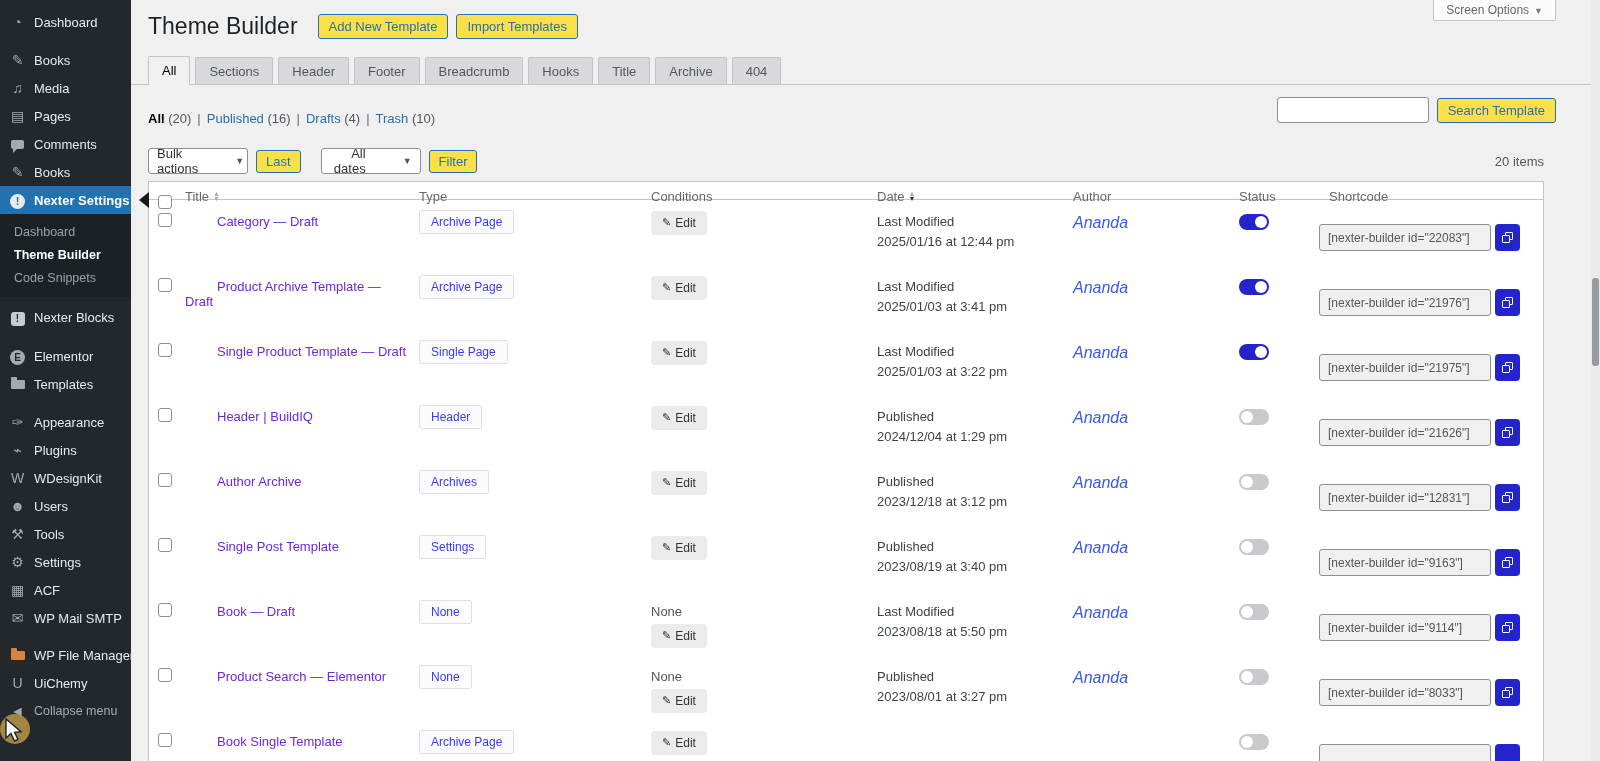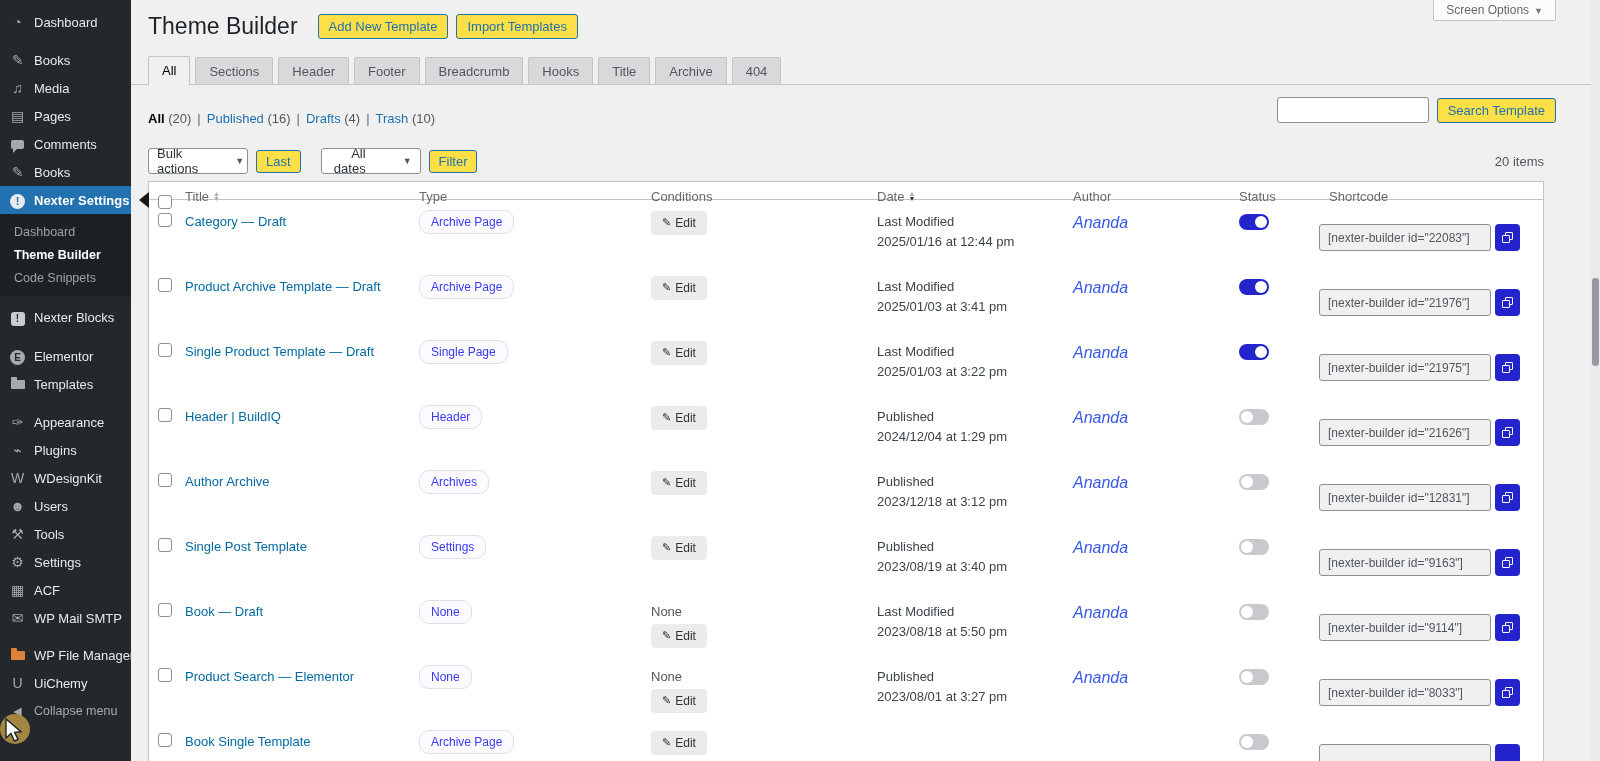--- a/index.html
+++ b/index.html
@@ -73,22 +73,22 @@
   .th { font-size:13px; color:#646970; padding:7px 0 0 10px; display:flex; align-items:flex-start; gap:4px; }
   .th.status-h { padding-left:20px; }
   .sorts { display:inline-flex; flex-direction:column; line-height:5px; font-size:7px; margin-top:2px; }
   .sorts .up, .sorts .dn { color:#a7aaad; }
   .sorts.desc .dn { color:#2c3338; }
   .trow { height:65px; }
   .cell { padding:14px 0 0 10px; font-size:13px; color:#3c434a; }
   .cb { width:14px; height:14px; border:1px solid #8c8f94; border-radius:3px; background:#fff;
     display:inline-block; cursor:pointer; }
   .cell-cb { padding-left:9px; padding-top:13px; }
-  .row-title { color:#0369a1; text-decoration:none; cursor:pointer; }
-  .badge { display:inline-block; background:#fbfbff; border:1px solid #dfdfe8; border-radius:10px;
+  .row-title { color:#6d28d9; text-decoration:none; cursor:pointer;margin-left:32px; }
+  .badge { display:inline-block; background:#fbfbff; border:1px solid #dfdfe8; border-radius:2px;
     color:#3a3af0; font-size:12px; padding:4px 11px; cursor:pointer; margin-top:-4px; }
   .edit-btn { display:inline-flex; align-items:center; gap:4px; background:#ebebec; border:none;
     border-radius:4px; color:#2c3338; font-size:12px; padding:5px 11px; cursor:pointer;
     font-family:inherit; margin-top:-4px; }
   .edit-btn .pen { font-size:11px; }
   .cond-none { font-size:13px; color:#50575e; margin-bottom:8px; }
   .date-l1 { margin-bottom:5px; }
   .author-link { color:#3858e9; font-size:16px; text-decoration:none; cursor:pointer;font-style:italic; }
   .toggle { width:30px; height:16px; border-radius:9px; position:relative; display:inline-block;
     cursor:pointer; margin-left:10px; }

